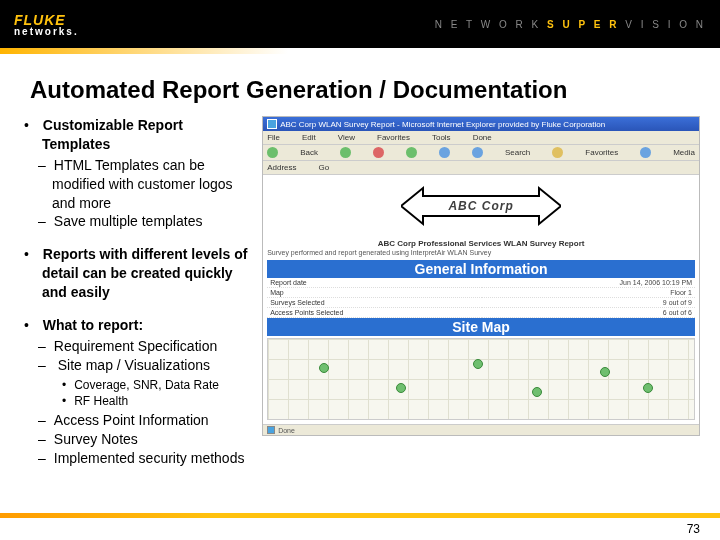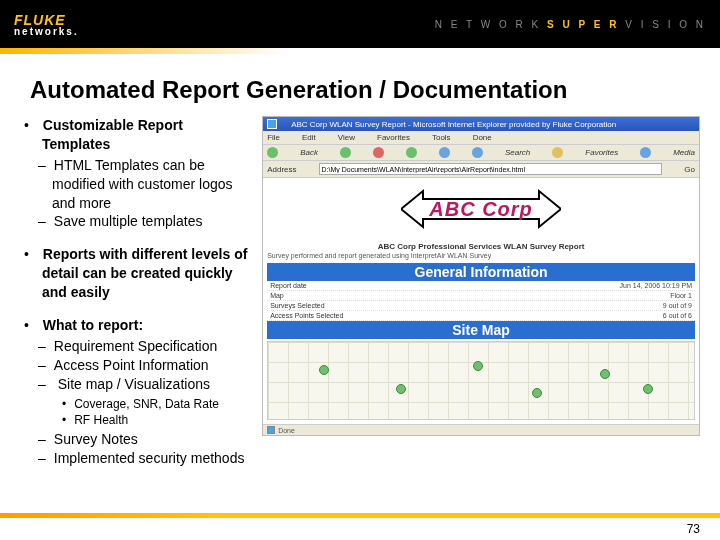--- a/index.html
+++ b/index.html
@@ -73,62 +73,62 @@
     flex-direction: column;
     background: #fafafa;
   }
   .winbar {
     background: linear-gradient(#3b6fd8, #2a55b8);
     color: #fff;
     padding: 2px 4px;
     font-size: 8px;
     display: flex;
     align-items: center;
-    gap: 14px;
+    gap: 3px;
   }
   .winbar .winicon { width: 10px; height: 10px; background: #4aa3df; border: 1px solid #fff; }
   .menubar, .toolbar, .addrbar {
     background: #ece9d8;
     border-bottom: 1px solid #ccc;
     padding: 2px 4px;
     display: flex;
     gap: 22px;
     align-items: center;
     font-size: 8px;
     color: #333;
   }
   .toolbar .tb-icon {
     width: 11px; height: 11px; border-radius: 50%;
     background: #6cbf6c;
     display: inline-block;
   }
   .toolbar .tb-icon.red { background: #d66; }
   .toolbar .tb-icon.blue { background: #6aa3e0; }
   .toolbar .tb-icon.yel { background: #e0c060; }
-  .toolbar span { font-size: 8px; font-style: italic; }
+  .toolbar span { font-size: 8px; }
   .addrbar input {
     flex: 1; font-size: 7px; height: 12px; border: 1px solid #aaa; padding: 0 2px;
   }
   .reportbody {
     flex: 1;
     background: #fff;
     padding: 4px;
     display: flex;
     flex-direction: column;
     overflow: hidden;
   }
   .corp-arrow {
     margin: 6px auto 8px auto;
     width: 160px; height: 42px;
     position: relative;
     display: flex; align-items: center; justify-content: center;
   }
   .corp-arrow svg { position: absolute; top: 0; left: 0; }
   .corp-arrow .txt {
-    font-size: 20px; font-weight: bold; letter-spacing: 1px; color: #be185d; z-index: 1;
+    font-size: 12px; font-weight: bold; letter-spacing: 1px; color: #404040; z-index: 1;
     font-style: italic;
   }
   .rpt-title {
     font-size: 8px; font-weight: bold; margin: 4px 0 1px 0; text-align: center;
   }
   .rpt-sub { font-size: 7px; color: #555; margin-bottom: 4px; }
   .bluebar {
     background: #2a6fd0; color: #fff; font-size: 14px; font-weight: bold;
     text-align: center; padding: 1px 11px;
   }
@@ -207,28 +207,28 @@
           <li>Save multiple templates</li>
         </ul>
       </li>
       <li>
         <span class="bold">Reports with different levels of detail can be created quickly and easily</span>
       </li>
       <li>
         <span class="bold">What to report:</span>
         <ul class="lvl2">
           <li>Requirement Specification</li>
-          <li>Access Point Information</li>
           <li>
             <span>Site map / Visualizations</span>
             <ul class="lvl3">
               <li>Coverage, SNR, Data Rate</li>
               <li>RF Health</li>
             </ul>
           </li>
+          <li>Access Point Information</li>
           <li>Survey Notes</li>
           <li>Implemented security methods</li>
         </ul>
       </li>
     </ul>
   </div>
 
   <div class="right">
     <div class="winbar">
       <span class="winicon"></span>
@@ -251,21 +251,20 @@
       <span class="tb-icon blue"></span>
       <span class="tb-icon blue"></span>
       <span>Search</span>
       <span class="tb-icon yel"></span>
       <span>Favorites</span>
       <span class="tb-icon blue"></span>
       <span>Media</span>
     </div>
     <div class="addrbar">
       <span>Address</span>
-      <input value="D:\My Documents\WLAN\InterpretAir\reports\AirReport\index.html" style="">
       <span>Go</span>
     </div>
     <div class="reportbody">
       <div class="corp-arrow">
         <svg width="160" height="42" viewBox="0 0 160 42">
           <polygon points="0,21 22,3 22,11 138,11 138,3 160,21 138,39 138,31 22,31 22,39" fill="#fff" stroke="#000" stroke-width="2"></polygon>
         </svg>
         <span class="txt">ABC Corp</span>
       </div>
       <div class="rpt-title">ABC Corp Professional Services WLAN Survey Report</div>

